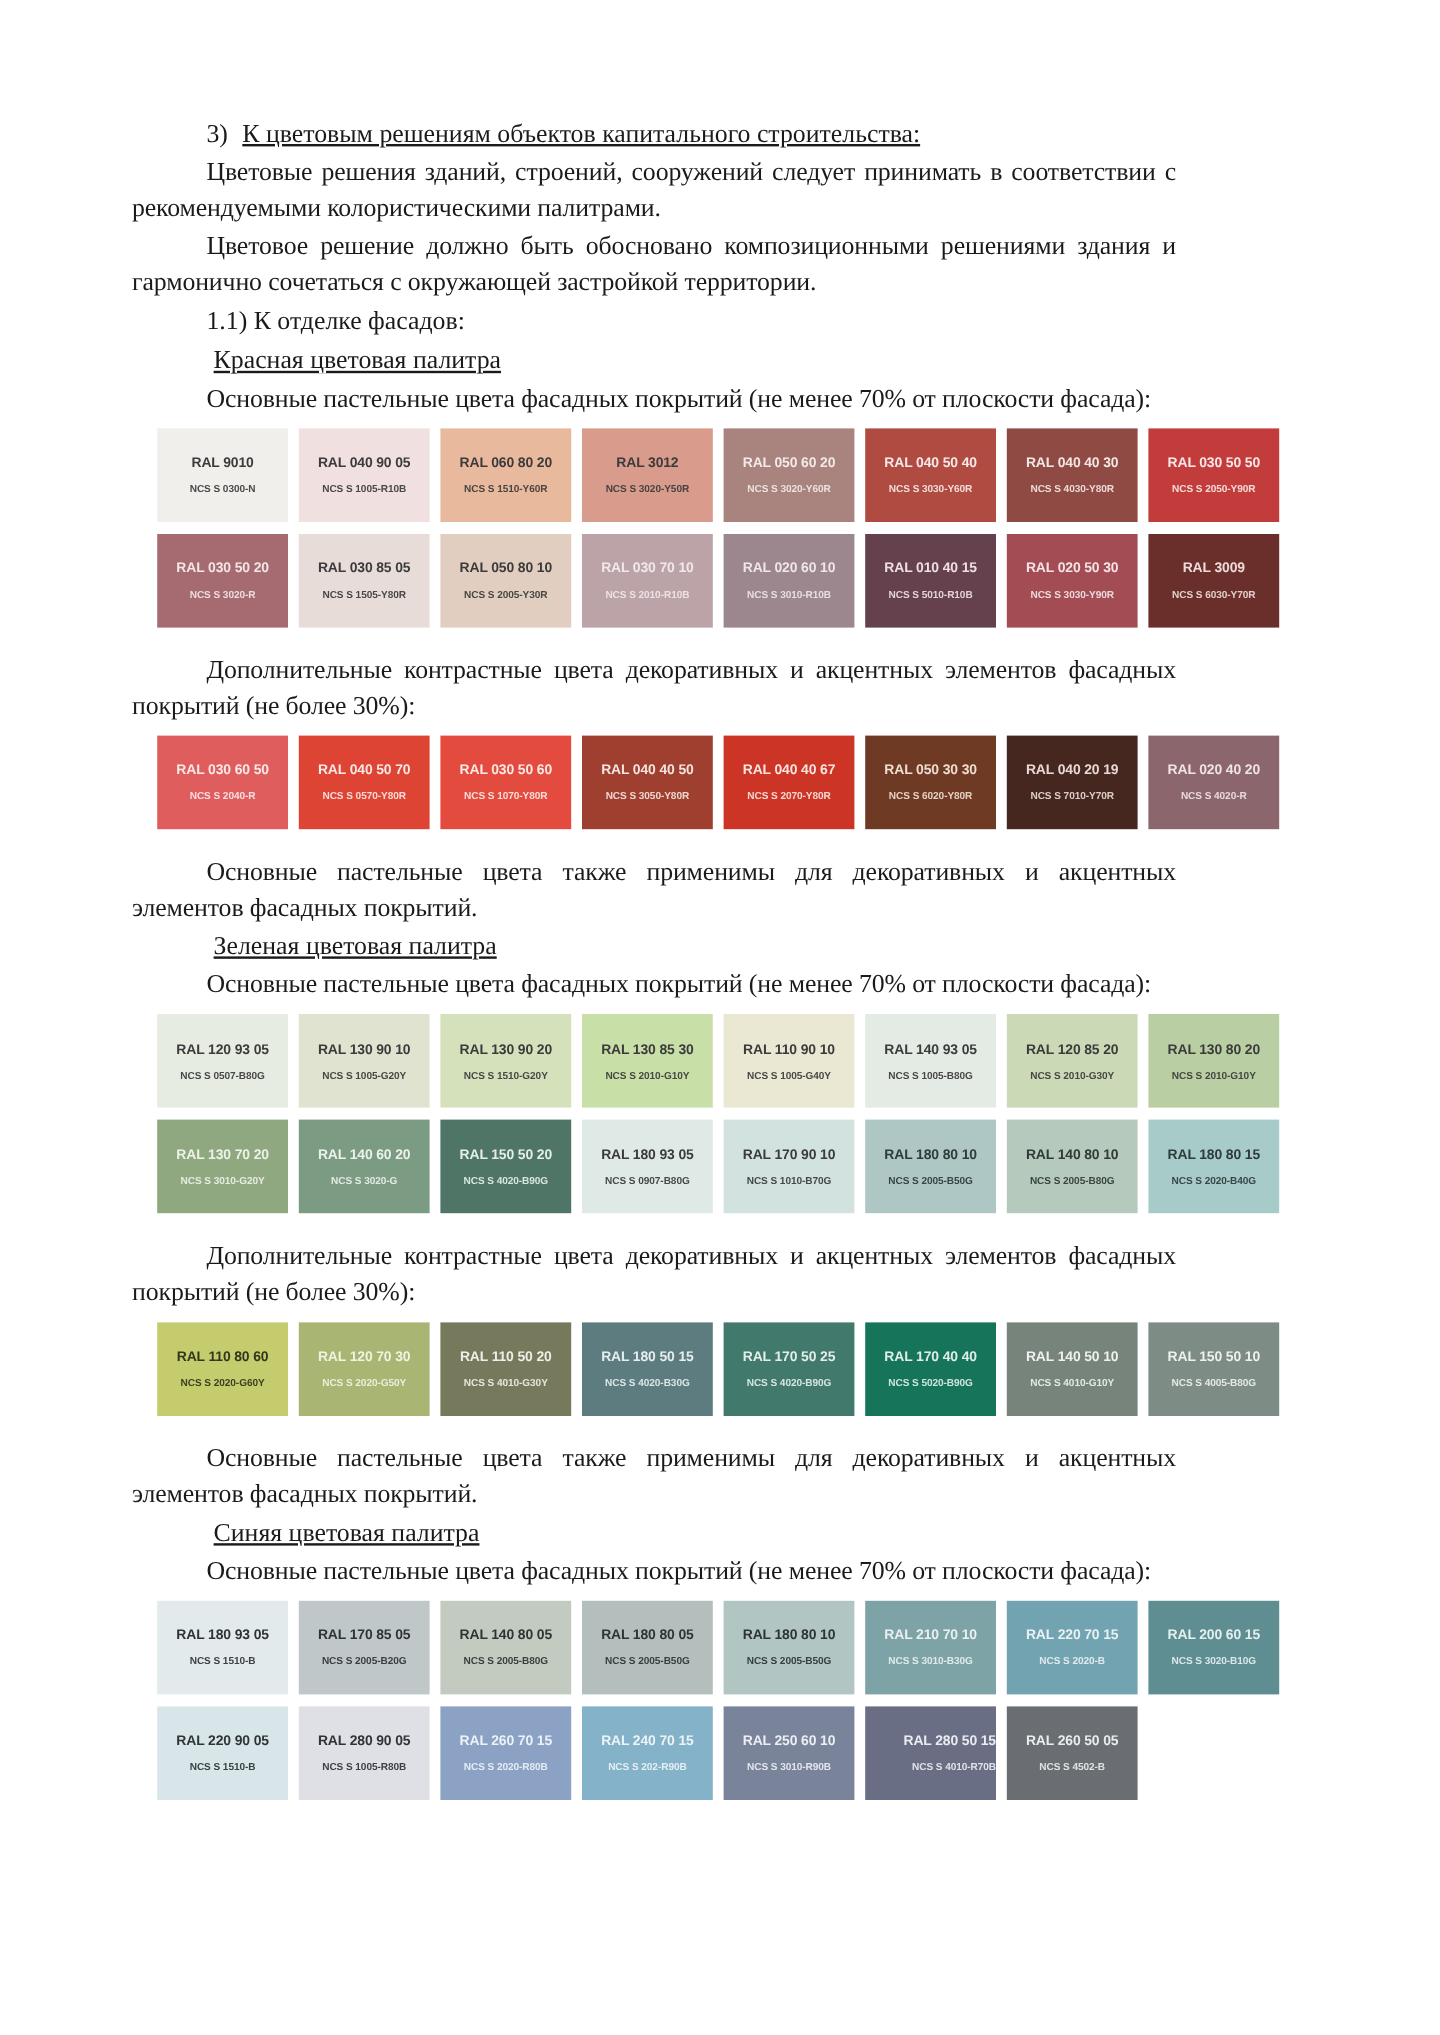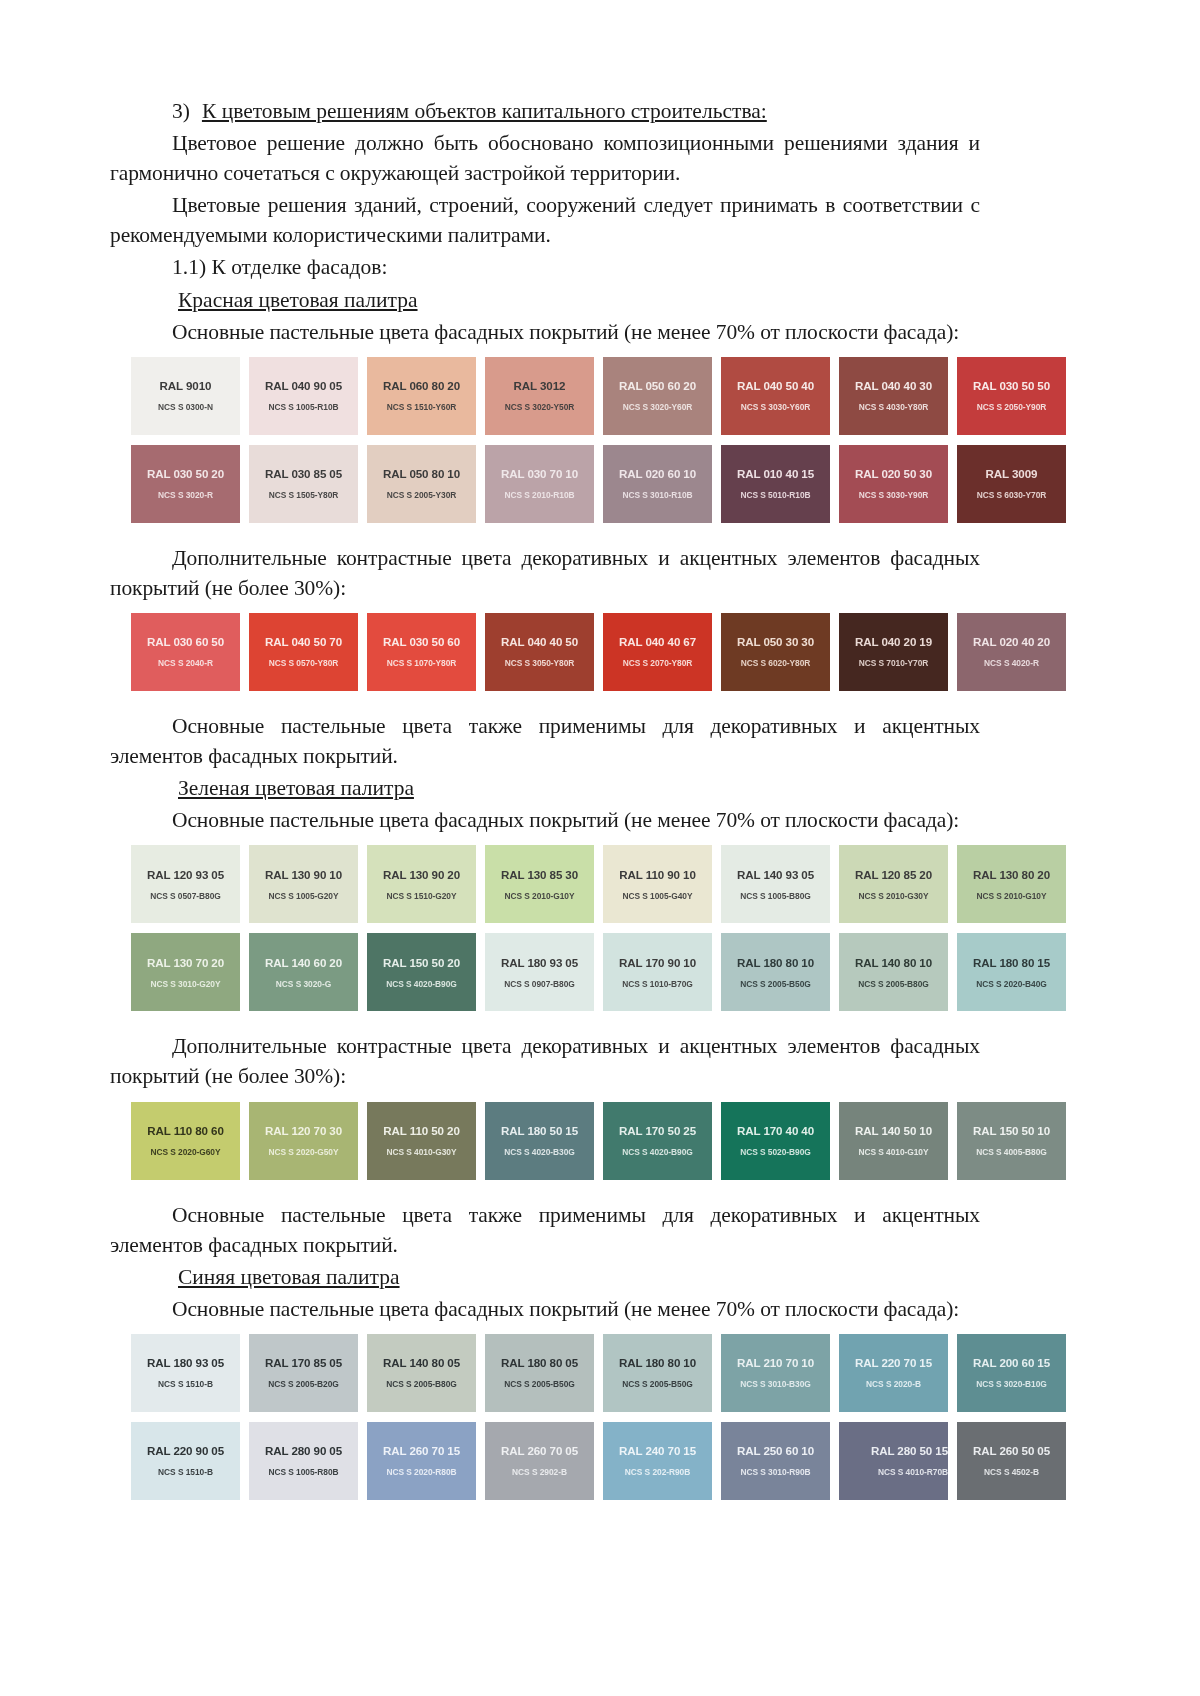--- a/index.html
+++ b/index.html
@@ -94,23 +94,23 @@
 </style>
 </head>
 <body>
 
 <div class="page">
 
   <div class="heading-item">
     <span class="num">3)</span><span class="u">К цветовым решениям объектов капитального строительства:</span>
   </div>
 
+  <p class="para">Цветовые решения зданий, строений, сооружений следует принимать в соответствии  с рекомендуемыми колористическими палитрами.</p>
+
   <p class="para">Цветовое решение должно быть обосновано композиционными решениями здания и гармонично сочетаться с окружающей застройкой территории.</p>
-
-  <p class="para">Цветовые решения зданий, строений, сооружений следует принимать в соответствии  с рекомендуемыми колористическими палитрами.</p>
 
   <div class="sub-head">1.1) К отделке фасадов:</div>
 
   <div class="palette-title"><span class="u">Красная цветовая палитра</span></div>
   <p class="para nojust">Основные пастельные цвета фасадных покрытий (не менее 70% от плоскости фасада):</p>
 
   <div class="swatch-block">
     <div class="swatch-row">
         <div class="swatch" style="background: rgb(240, 239, 236); color: rgb(59, 59, 59);">
           <div class="ral">RAL 9010</div>
@@ -385,24 +385,20 @@
           <div class="ncs">NCS S 1510-B</div>
         </div>
         <div class="swatch" style="background: rgb(223, 224, 230); color: rgb(46, 52, 54);">
           <div class="ral">RAL 280 90 05</div>
           <div class="ncs">NCS S 1005-R80B</div>
         </div>
         <div class="swatch" style="background: rgb(139, 162, 196); color: rgb(238, 242, 248);">
           <div class="ral">RAL 260 70 15</div>
           <div class="ncs">NCS S 2020-R80B</div>
         </div>
-        <div class="swatch" style="background: rgb(165, 168, 174); color: rgb(239, 240, 242);">
-          <div class="ral">RAL 260 70 05</div>
-          <div class="ncs">NCS S 2902-B</div>
-        </div>
         <div class="swatch" style="background: rgb(132, 178, 200); color: rgb(237, 244, 248);">
           <div class="ral">RAL 240 70 15</div>
           <div class="ncs">NCS S 202-R90B</div>
         </div>
         <div class="swatch" style="background: rgb(121, 132, 154); color: rgb(236, 239, 244);">
           <div class="ral">RAL 250 60 10</div>
           <div class="ncs">NCS S 3010-R90B</div>
         </div>
         <div class="swatch" style="background: rgb(106, 110, 133); color: rgb(234, 236, 241); align-items: flex-end;">
           <div class="ral">RAL 280 50 15</div>

